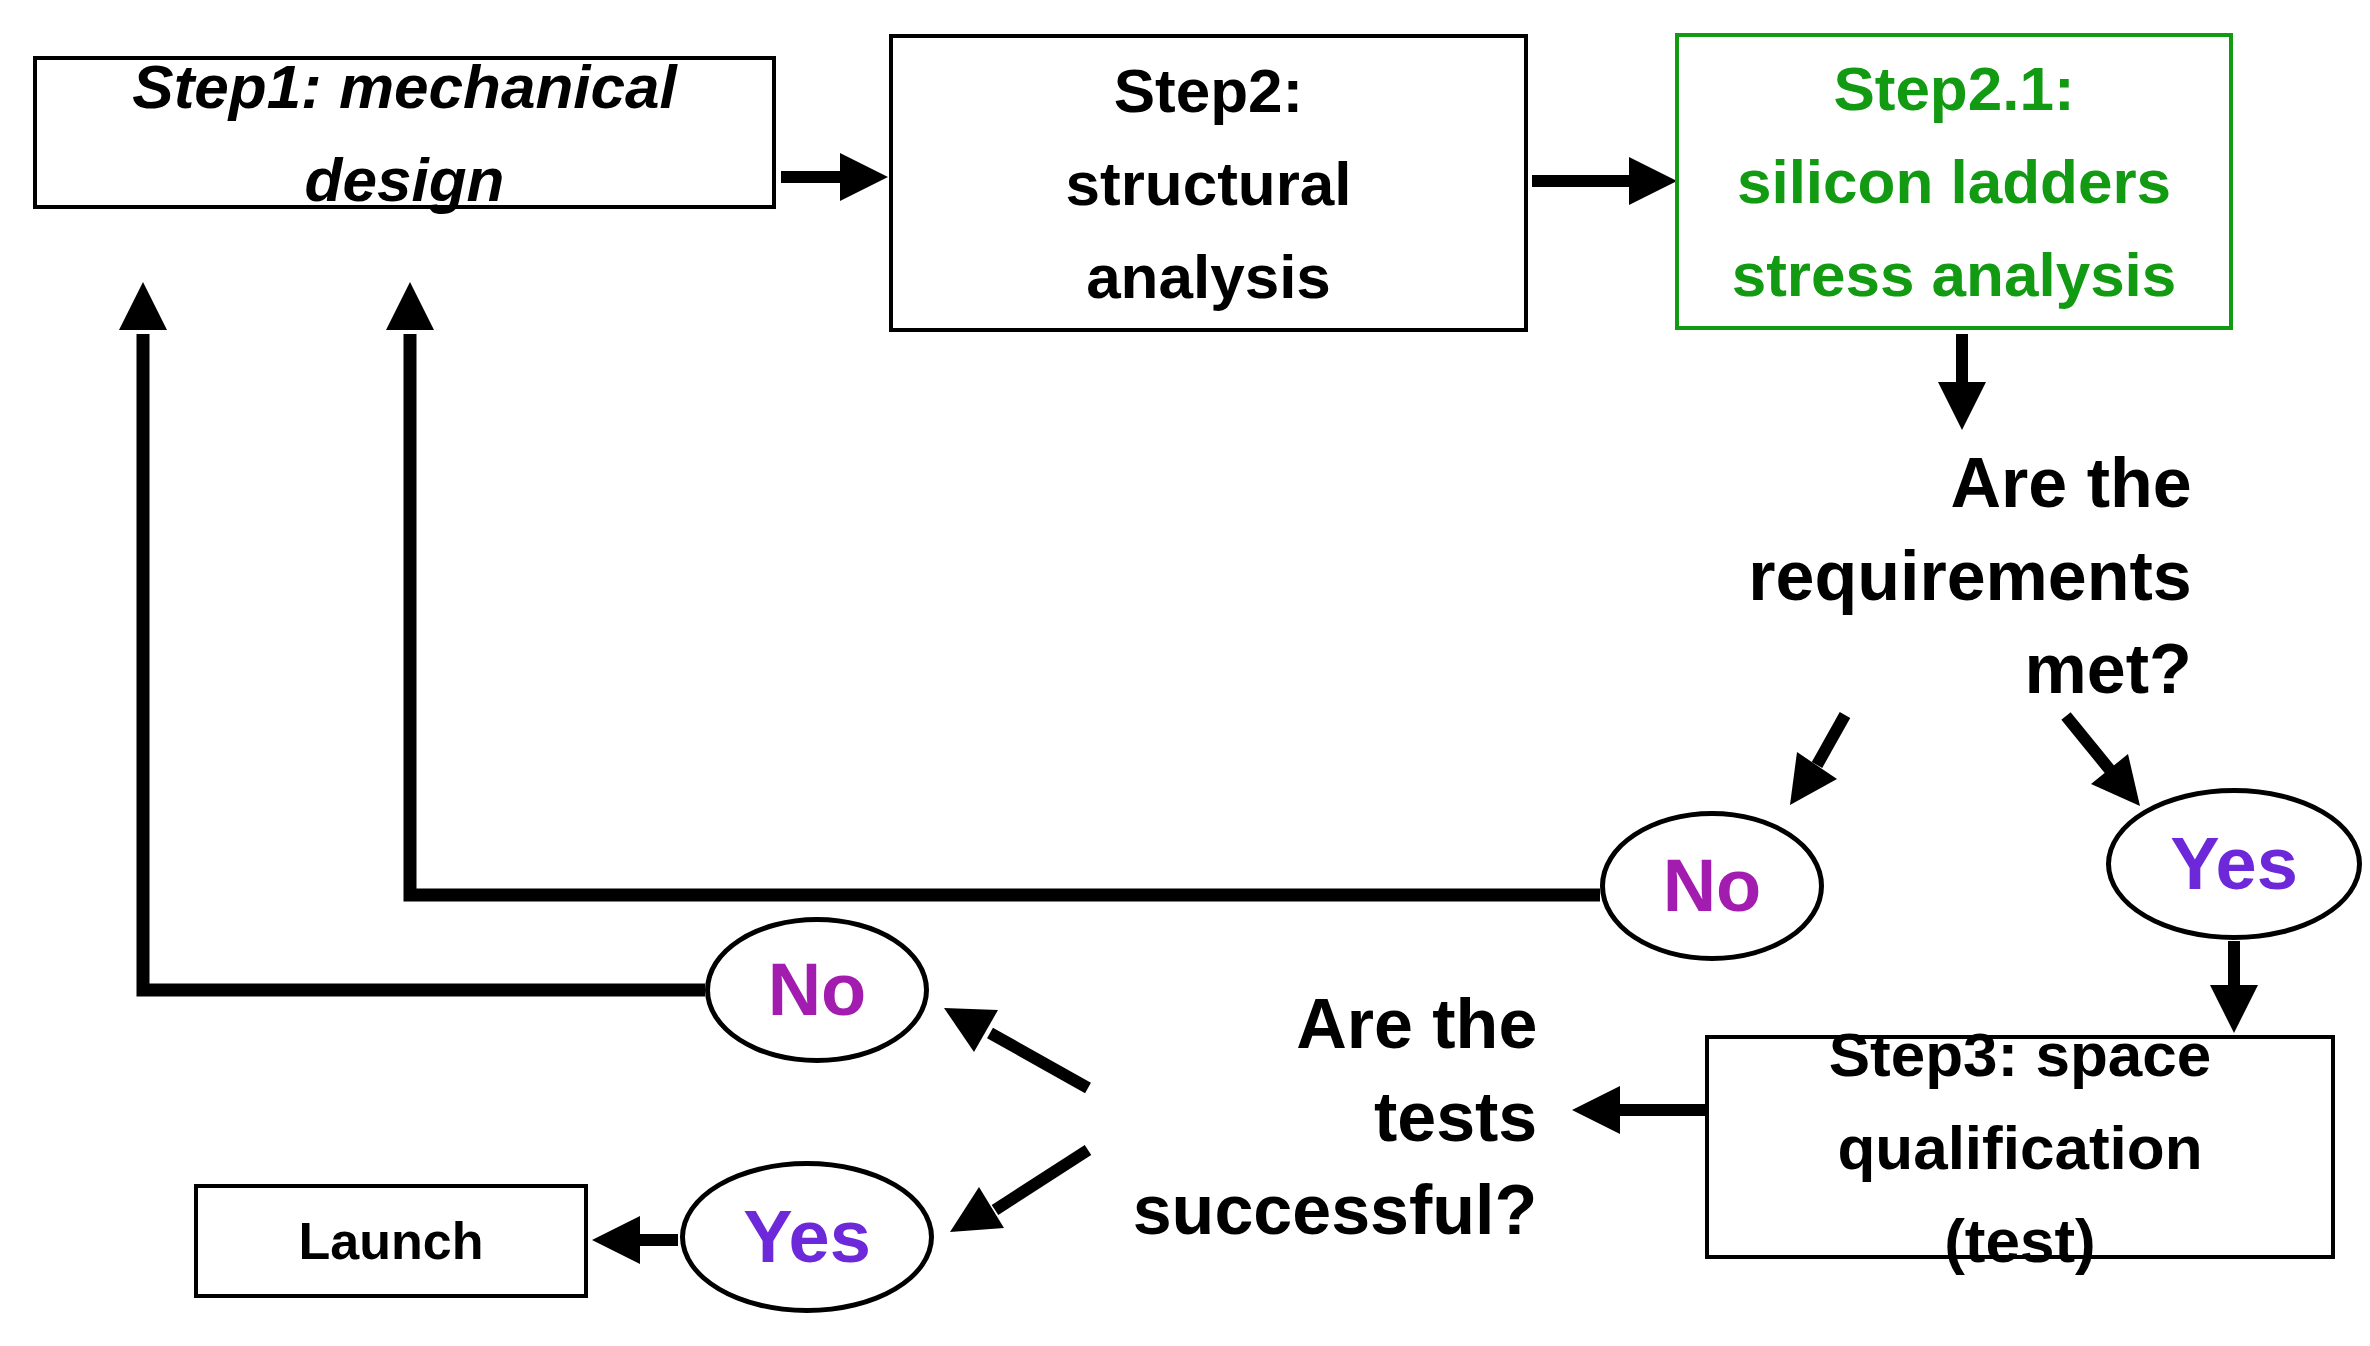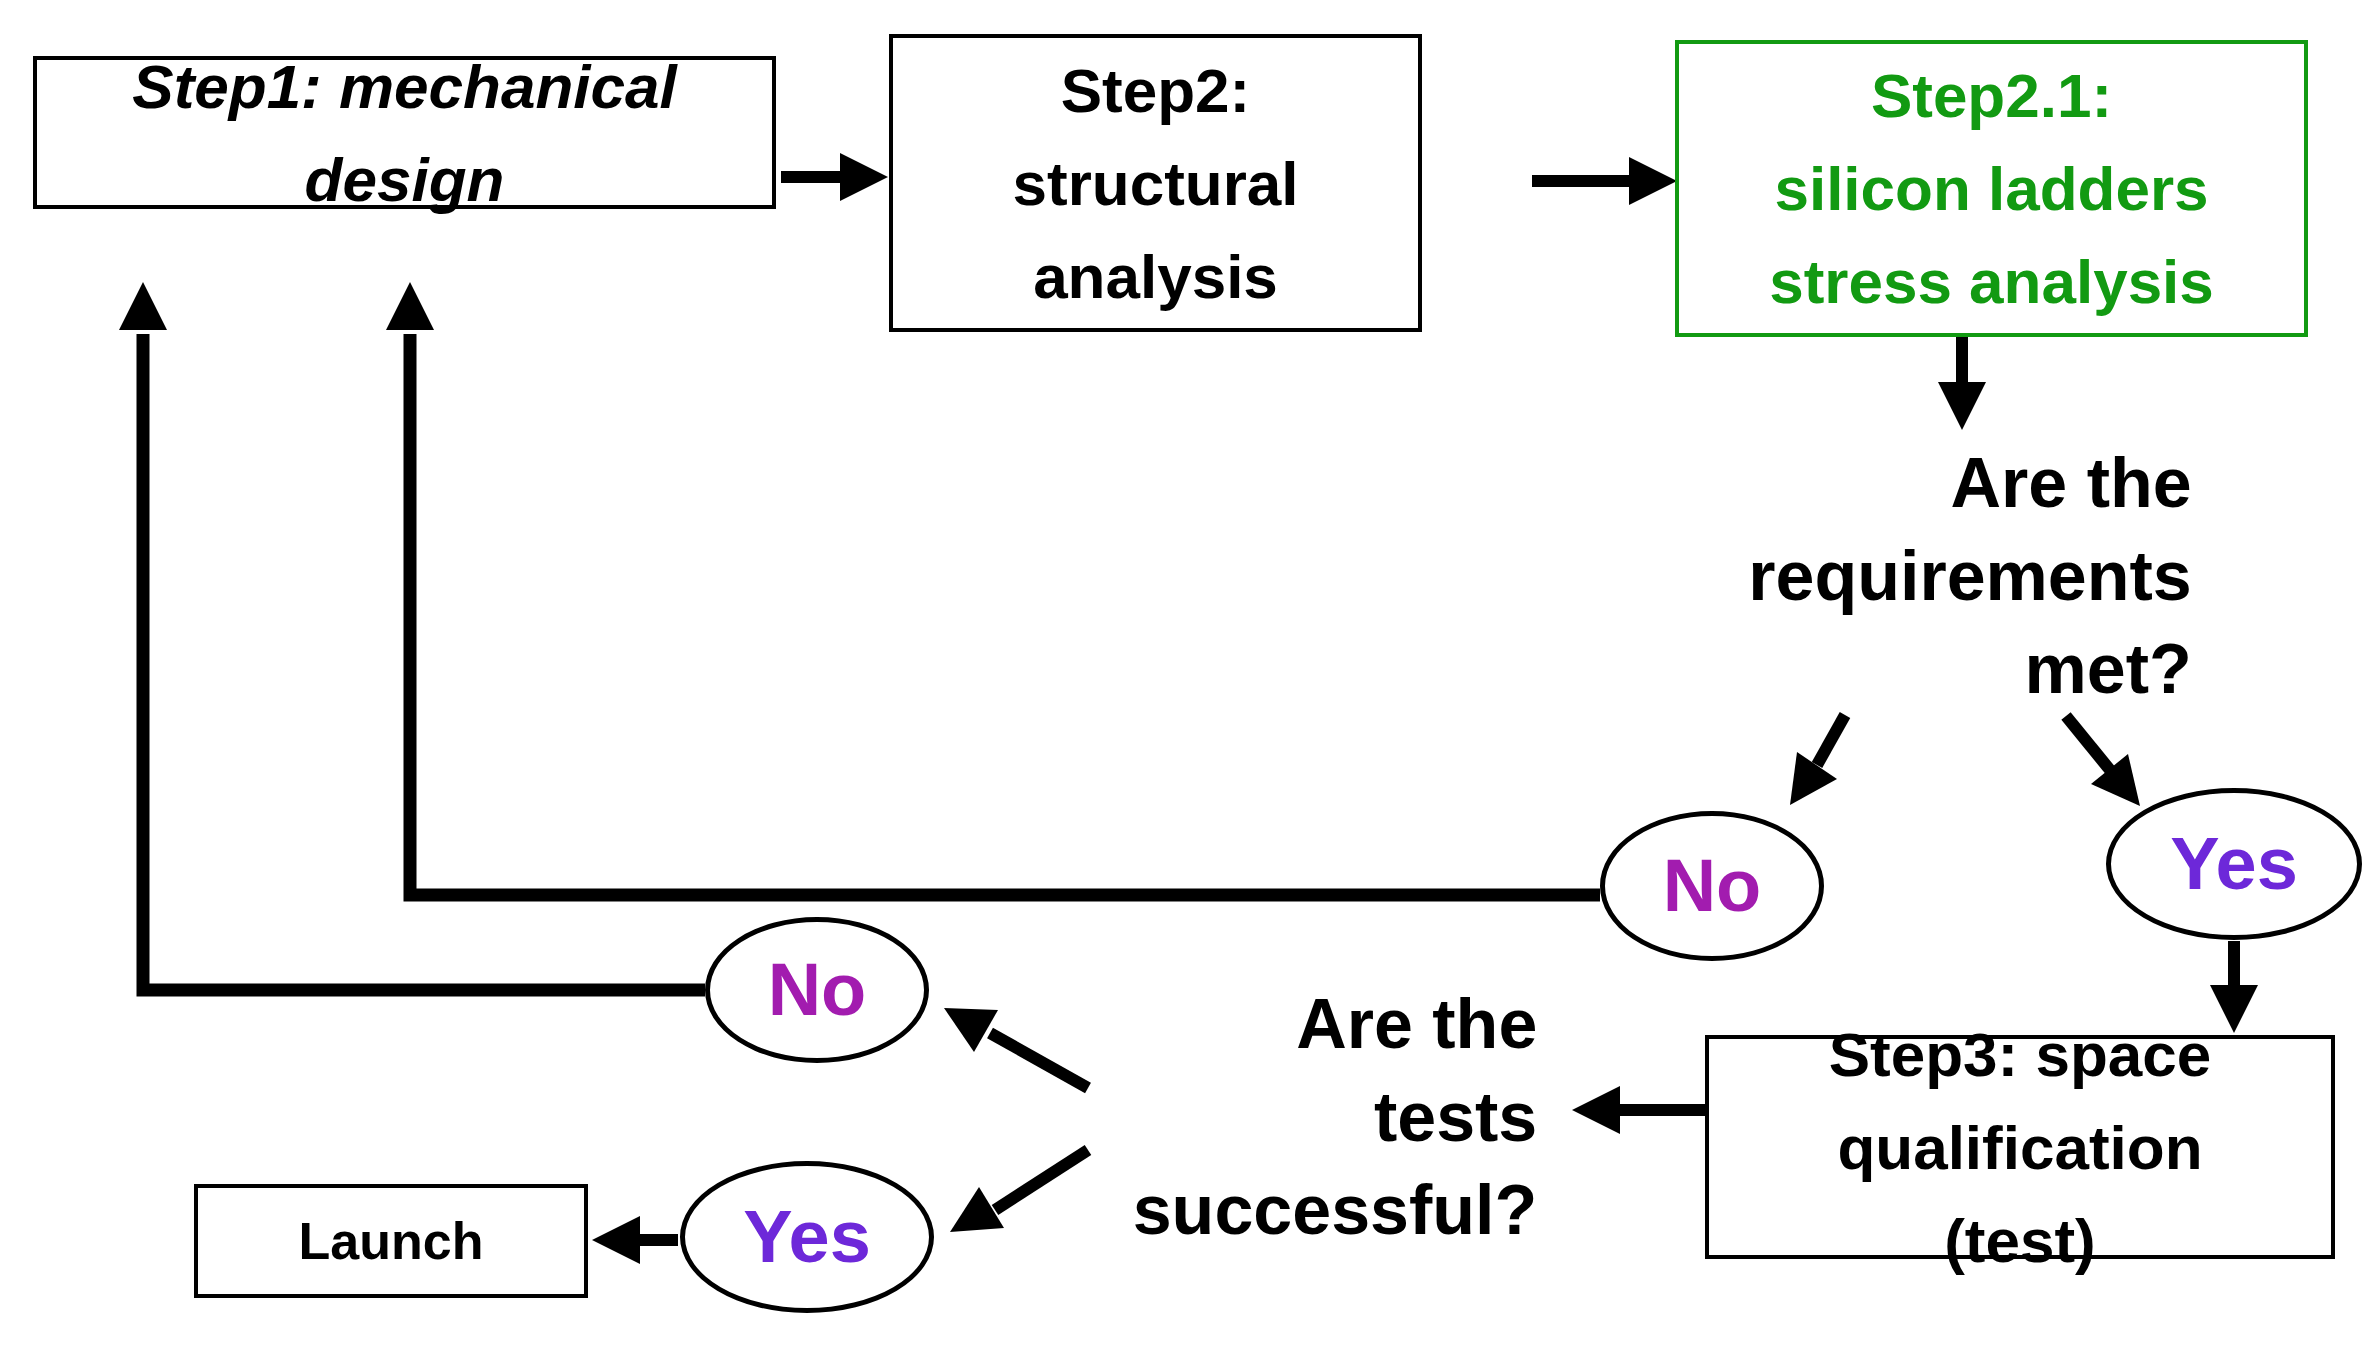--- a/index.html
+++ b/index.html
@@ -127,27 +127,27 @@
       <line x1="638" y1="1240" x2="678" y2="1240" stroke="#000" stroke-width="12"></line>
       <polygon points="592,1240 640,1216 640,1264" fill="#000"></polygon>
     </g>
   </svg>
 
   <div class="node rect-box" style="left:33px; top:56px; width:743px; height:153px;font-style:italic;">
     <span class="node-label">Step1: mechanical
 design</span>
   </div>
 
-  <div class="node rect-box" style="left:889px; top:34px; width:533px; height:298px;">
+  <div class="node rect-box" style="left:889px; top:34px; width:639px; height:298px;">
     <span class="node-label">Step2:
 structural
 analysis</span>
   </div>
 
-  <div class="node rect-box green" style="left:1675px; top:40px; width:633px; height:297px;">
+  <div class="node rect-box green" style="left:1675px; top:33px; width:558px; height:297px;">
     <span class="node-label">Step2.1:
 silicon ladders
 stress analysis</span>
   </div>
 
   <div class="node rect-box" style="left:1705px; top:1035px; width:630px; height:224px;">
     <span class="node-label">Step3: space
 qualification
 (test)</span>
   </div>

